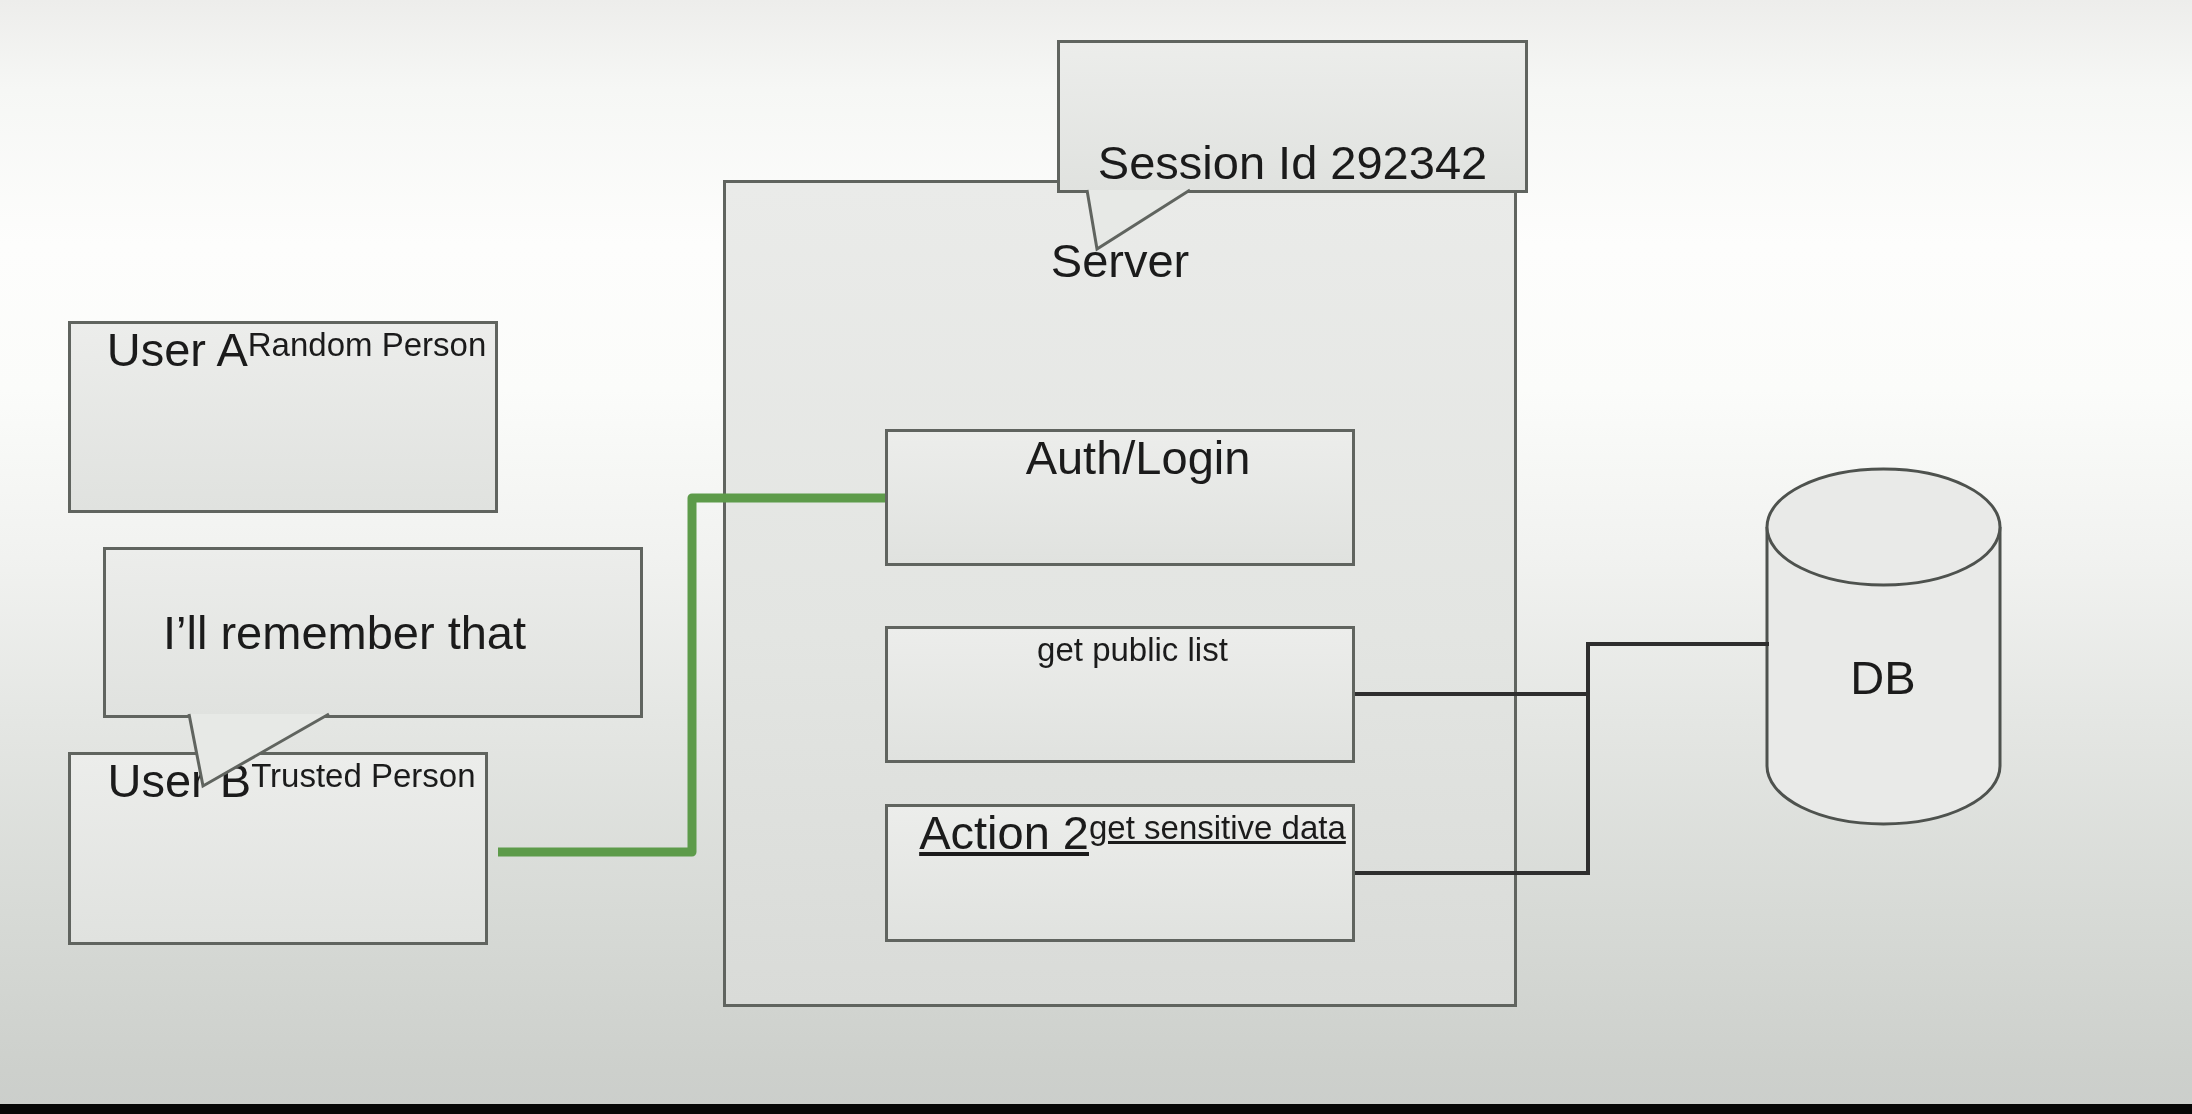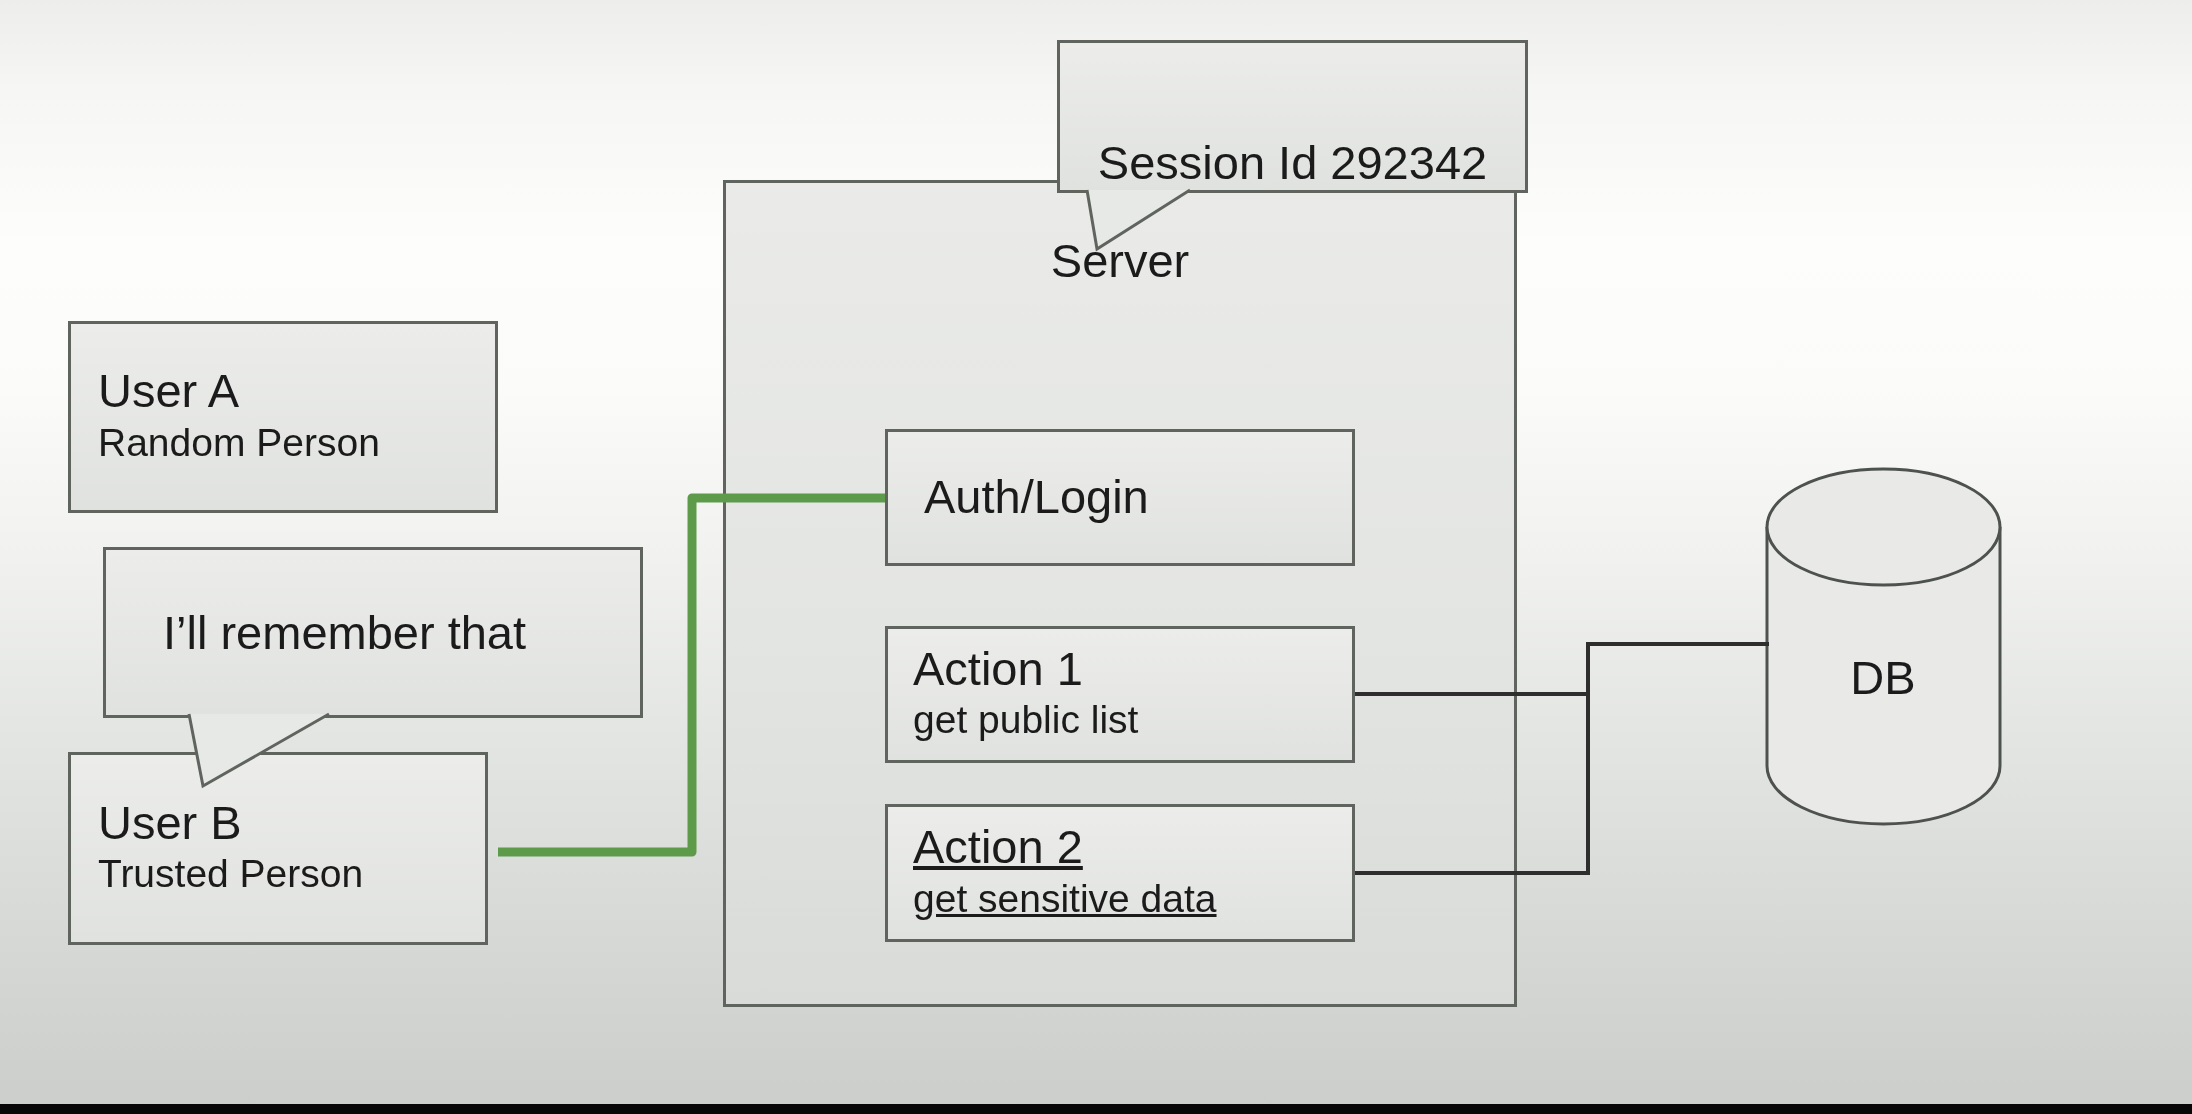--- a/index.html
+++ b/index.html
@@ -31,25 +31,24 @@
     align-items: flex-end;
     justify-content: center;
     margin-left: 28px;
   }
   .bubble-left {
     display: flex;
     align-items: center;
   }
   .col-center {
     display: flex;
-    flex-direction: column;
     justify-content: center;
   }
   .title { font-size: 47px; line-height: 1.12; white-space: nowrap; }
-  .sub   { font-size: 39px; line-height: 1.3;  white-space: nowrap; }
+  .sub   { font-size: 33px; line-height: 1.3;  white-space: nowrap; }
   .server-label {
     margin-top: 50px;
     text-align: center;
     font-size: 47px;
   }
 
   
   .session-bubble { left:1029px; top:40px;  width:471px; height:153px; }
   .server-box     { left:723px;  top:180px; width:794px; height:827px; }
   .user-a-box     { left:68px;   top:321px; width:430px; height:192px; padding-left:27px; }
@@ -107,21 +106,20 @@
   <div class="box col-center user-b-box">
     <span class="title">User B</span>
     <span class="sub">Trusted Person</span>
   </div>
 
   <div class="box col-center auth-box">
     <span class="title">Auth/Login</span>
   </div>
 
   <div class="box col-center action-1-box">
-    <span class="title">Action 1</span>
     <span class="sub">get public list</span>
   </div>
 
   <div class="box col-center action-2-box">
     <span class="title">Action 2</span>
     <span class="sub">get sensitive data</span>
   </div>
 
   <svg class="overlay" viewBox="0 0 2192 1114">
 

